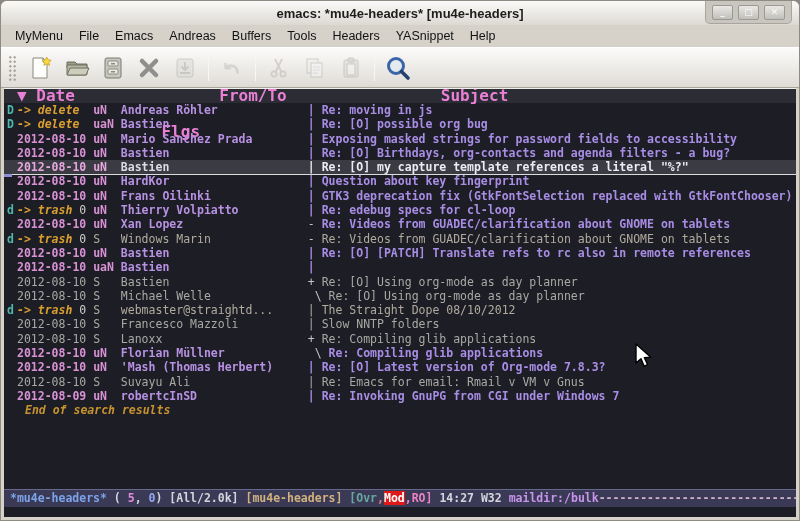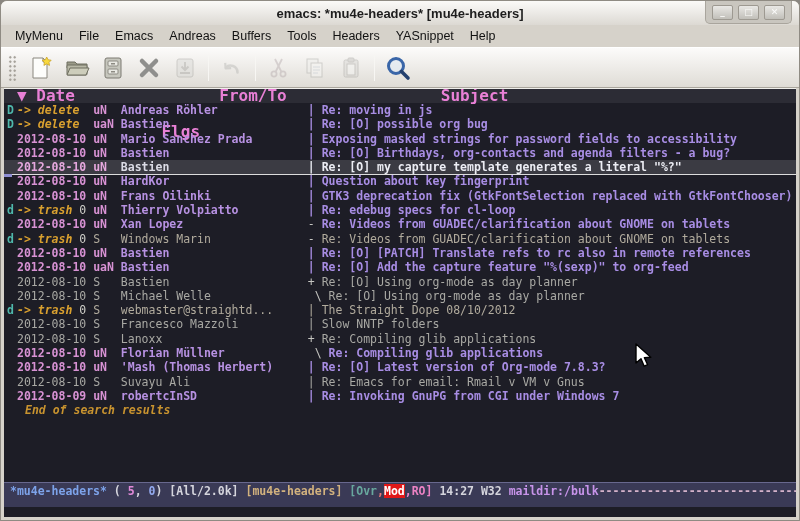--- a/index.html
+++ b/index.html
@@ -55,21 +55,21 @@
   .row.selected .c-date, .row.selected .c-flags { color:#e6a8de; }
   .row.selected .c-from { color:#dcdce6; }
   .row.selected .c-subject, .row.selected .c-sep { color:#ecedf4; }
 
   .cursor-mark { position:absolute; left:0; width:8px; height:3px; background:#8f8fd4; }
 
   .end-line { flex:0 0 auto; color:#c8932f; font-style:italic; font-weight:bold; font-size:11.5px; line-height:14.3px; padding-left:21px; white-space:pre; }
   .filler { flex:1 1 auto; }
 
   
-  .modeline { height:25px; flex:0 0 auto; background:#3a3a56; border-top:1px solid #68688e; font-size:11.5px; font-weight:bold; line-height:17px; white-space:pre; padding-left:6px; color:#d5d5dd; overflow:hidden; }
+  .modeline { height:18px; flex:0 0 auto; background:#3a3a56; border-top:1px solid #68688e; font-size:11.5px; font-weight:bold; line-height:17px; white-space:pre; padding-left:6px; color:#d5d5dd; overflow:hidden; }
   .ml-buf { color:#7da3ea; }
   .ml-line { color:#e18ad8; }
   .ml-col { color:#93a9ee; }
   .ml-mode { color:#d2b27e; }
   .ml-ovr { color:#68a89e; }
   .ml-comma { color:#e87878; }
   .ml-mod { color:#ffffff; background:#e01818; }
   .ml-ro { color:#ec82c4; }
   .ml-dir { color:#c894ea; }
   .ml-dash { color:#d4b2ca; }
@@ -199,28 +199,28 @@
         <span class="hc hc-flags">Flgs</span>
         <span class="hc hc-from">From/To</span>
         <span class="hc">Subject</span>
       </div>
 
       <div class="rows">
           <div class="row unread"><span class="c-mark">D</span><span class="c-date"><span class="action">-&gt; delete</span></span><span class="c-flags">uN</span><span class="c-from">Andreas Röhler</span><span class="c-sep">| </span><span class="c-subject">Re: moving in js</span></div>
           <div class="row unread"><span class="c-mark">D</span><span class="c-date"><span class="action">-&gt; delete</span></span><span class="c-flags">uaN</span><span class="c-from">Bastien</span><span class="c-sep">| </span><span class="c-subject">Re: [O] possible org bug</span></div>
           <div class="row unread"><span class="c-mark"></span><span class="c-date">2012-08-10</span><span class="c-flags">uN</span><span class="c-from">Mario Sanchez Prada</span><span class="c-sep">| </span><span class="c-subject">Exposing masked strings for password fields to accessibility</span></div>
           <div class="row unread"><span class="c-mark"></span><span class="c-date">2012-08-10</span><span class="c-flags">uN</span><span class="c-from">Bastien</span><span class="c-sep">| </span><span class="c-subject">Re: [O] Birthdays, org-contacts and agenda filters - a bug?</span></div>
-          <div class="row selected"><span class="c-mark"></span><span class="c-date">2012-08-10</span><span class="c-flags">uN</span><span class="c-from">Bastien</span><span class="c-sep">| </span><span class="c-subject">Re: [O] my capture template generates a literal "%?"</span></div>
+          <div class="row selected"><span class="c-mark"></span><span class="c-date">2012-08-10</span><span class="c-flags">uN</span><span class="c-from">Bastien</span><span class="c-sep">| </span><span class="c-subject">Re: [O] my capture template references a literal "%?"</span></div>
           <div class="row unread"><span class="c-mark"></span><span class="c-date">2012-08-10</span><span class="c-flags">uN</span><span class="c-from">HardKor</span><span class="c-sep">| </span><span class="c-subject">Question about key fingerprint</span></div>
           <div class="row unread"><span class="c-mark"></span><span class="c-date">2012-08-10</span><span class="c-flags">uN</span><span class="c-from">Frans Oilinki</span><span class="c-sep">| </span><span class="c-subject">GTK3 deprecation fix (GtkFontSelection replaced with GtkFontChooser)</span></div>
           <div class="row unread"><span class="c-mark">d</span><span class="c-date"><span class="action">-&gt; trash</span><span class="extra"> 0</span></span><span class="c-flags">uN</span><span class="c-from">Thierry Volpiatto</span><span class="c-sep">| </span><span class="c-subject">Re: edebug specs for cl-loop</span></div>
           <div class="row unread"><span class="c-mark"></span><span class="c-date">2012-08-10</span><span class="c-flags">uN</span><span class="c-from">Xan Lopez</span><span class="c-sep thread">- </span><span class="c-subject">Re: Videos from GUADEC/clarification about GNOME on tablets</span></div>
           <div class="row read-trash"><span class="c-mark">d</span><span class="c-date"><span class="action">-&gt; trash</span><span class="extra"> 0</span></span><span class="c-flags">S</span><span class="c-from">Windows Marin</span><span class="c-sep thread">- </span><span class="c-subject">Re: Videos from GUADEC/clarification about GNOME on tablets</span></div>
           <div class="row unread"><span class="c-mark"></span><span class="c-date">2012-08-10</span><span class="c-flags">uN</span><span class="c-from">Bastien</span><span class="c-sep">| </span><span class="c-subject">Re: [O] [PATCH] Translate refs to rc also in remote references</span></div>
-          <div class="row unread"><span class="c-mark"></span><span class="c-date">2012-08-10</span><span class="c-flags">uaN</span><span class="c-from">Bastien</span><span class="c-sep">| </span><span class="c-subject">Re: [O] Add the capture feature "%(sexp)" to org-feed</span></div>
+          <div class="row unread"><span class="c-mark"></span><span class="c-date">2012-08-10</span><span class="c-flags">uaN</span><span class="c-from">Bastien</span><span class="c-sep">| </span></div>
           <div class="row read"><span class="c-mark"></span><span class="c-date">2012-08-10</span><span class="c-flags">S</span><span class="c-from">Bastien</span><span class="c-sep thread">+ </span><span class="c-subject">Re: [O] Using org-mode as day planner</span></div>
           <div class="row read"><span class="c-mark"></span><span class="c-date">2012-08-10</span><span class="c-flags">S</span><span class="c-from">Michael Welle</span><span class="c-sep thread"> \ </span><span class="c-subject">Re: [O] Using org-mode as day planner</span></div>
           <div class="row read-trash"><span class="c-mark">d</span><span class="c-date"><span class="action">-&gt; trash</span><span class="extra"> 0</span></span><span class="c-flags">S</span><span class="c-from">webmaster@straightd...</span><span class="c-sep">| </span><span class="c-subject">The Straight Dope 08/10/2012</span></div>
           <div class="row read"><span class="c-mark"></span><span class="c-date">2012-08-10</span><span class="c-flags">S</span><span class="c-from">Francesco Mazzoli</span><span class="c-sep">| </span><span class="c-subject">Slow NNTP folders</span></div>
           <div class="row read"><span class="c-mark"></span><span class="c-date">2012-08-10</span><span class="c-flags">S</span><span class="c-from">Lanoxx</span><span class="c-sep thread">+ </span><span class="c-subject">Re: Compiling glib applications</span></div>
           <div class="row unread"><span class="c-mark"></span><span class="c-date">2012-08-10</span><span class="c-flags">uN</span><span class="c-from">Florian Müllner</span><span class="c-sep thread"> \ </span><span class="c-subject">Re: Compiling glib applications</span></div>
           <div class="row unread"><span class="c-mark"></span><span class="c-date">2012-08-10</span><span class="c-flags">uN</span><span class="c-from">'Mash (Thomas Herbert)</span><span class="c-sep">| </span><span class="c-subject">Re: [O] Latest version of Org-mode 7.8.3?</span></div>
           <div class="row read"><span class="c-mark"></span><span class="c-date">2012-08-10</span><span class="c-flags">S</span><span class="c-from">Suvayu Ali</span><span class="c-sep">| </span><span class="c-subject">Re: Emacs for email: Rmail v VM v Gnus</span></div>
           <div class="row unread"><span class="c-mark"></span><span class="c-date">2012-08-09</span><span class="c-flags">uN</span><span class="c-from">robertcInSD</span><span class="c-sep">| </span><span class="c-subject">Re: Invoking GnuPG from CGI under Windows 7</span></div>
           <div class="cursor-mark" style="top: 70.5px;"></div>

